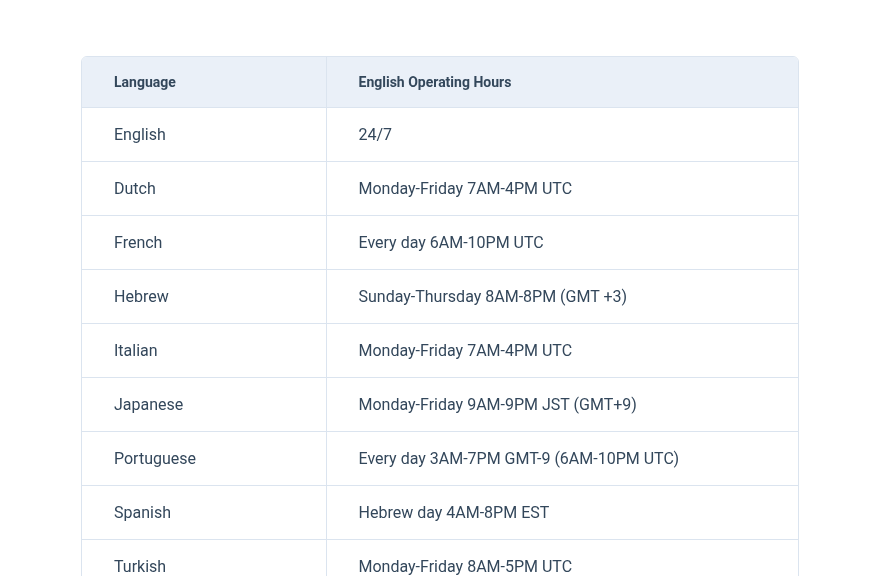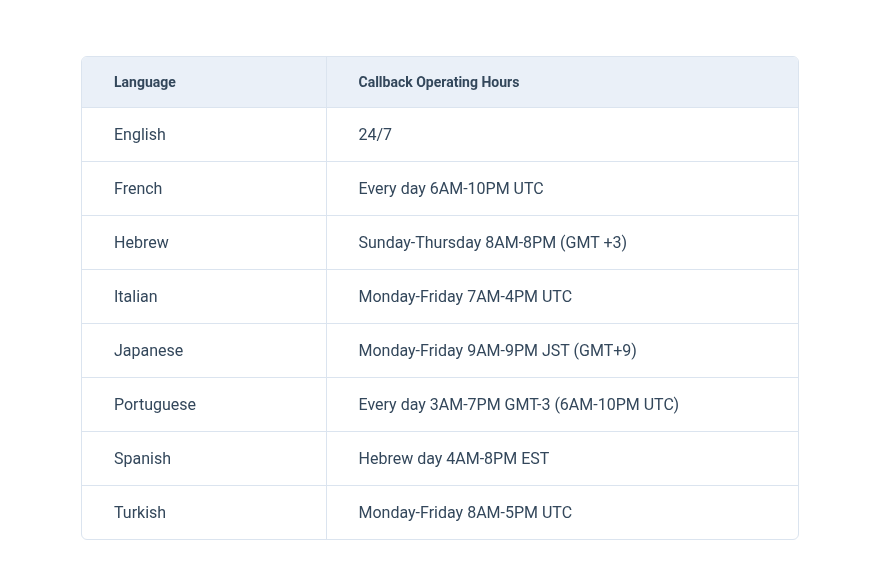--- a/index.html
+++ b/index.html
@@ -57,47 +57,51 @@
     }
   </style>
 </head>
 <body>
 
 <div class="table-wrapper">
   <table>
     <thead>
       <tr>
         <th>Language</th>
-        <th>Callback Operating Hours</th>
+        <th>English Operating Hours</th>
       </tr>
     </thead>
     <tbody id="table-body">
     <tr>
           <td>English</td>
           <td>24/7</td>
+        </tr>
+        <tr>
+          <td>Dutch</td>
+          <td>Monday-Friday 7AM-4PM UTC</td>
         </tr>
         <tr>
           <td>French</td>
           <td>Every day 6AM-10PM UTC</td>
         </tr>
         <tr>
           <td>Hebrew</td>
           <td>Sunday-Thursday 8AM-8PM (GMT +3)</td>
         </tr>
         <tr>
           <td>Italian</td>
           <td>Monday-Friday 7AM-4PM UTC</td>
         </tr>
         <tr>
           <td>Japanese</td>
           <td>Monday-Friday 9AM-9PM JST (GMT+9)</td>
         </tr>
         <tr>
           <td>Portuguese</td>
-          <td>Every day 3AM-7PM GMT-3 (6AM-10PM UTC)</td>
+          <td>Every day 3AM-7PM GMT-9 (6AM-10PM UTC)</td>
         </tr>
         <tr>
           <td>Spanish</td>
           <td>Hebrew day 4AM-8PM EST</td>
         </tr>
         <tr>
           <td>Turkish</td>
           <td>Monday-Friday 8AM-5PM UTC</td>
         </tr>
       </tbody>

